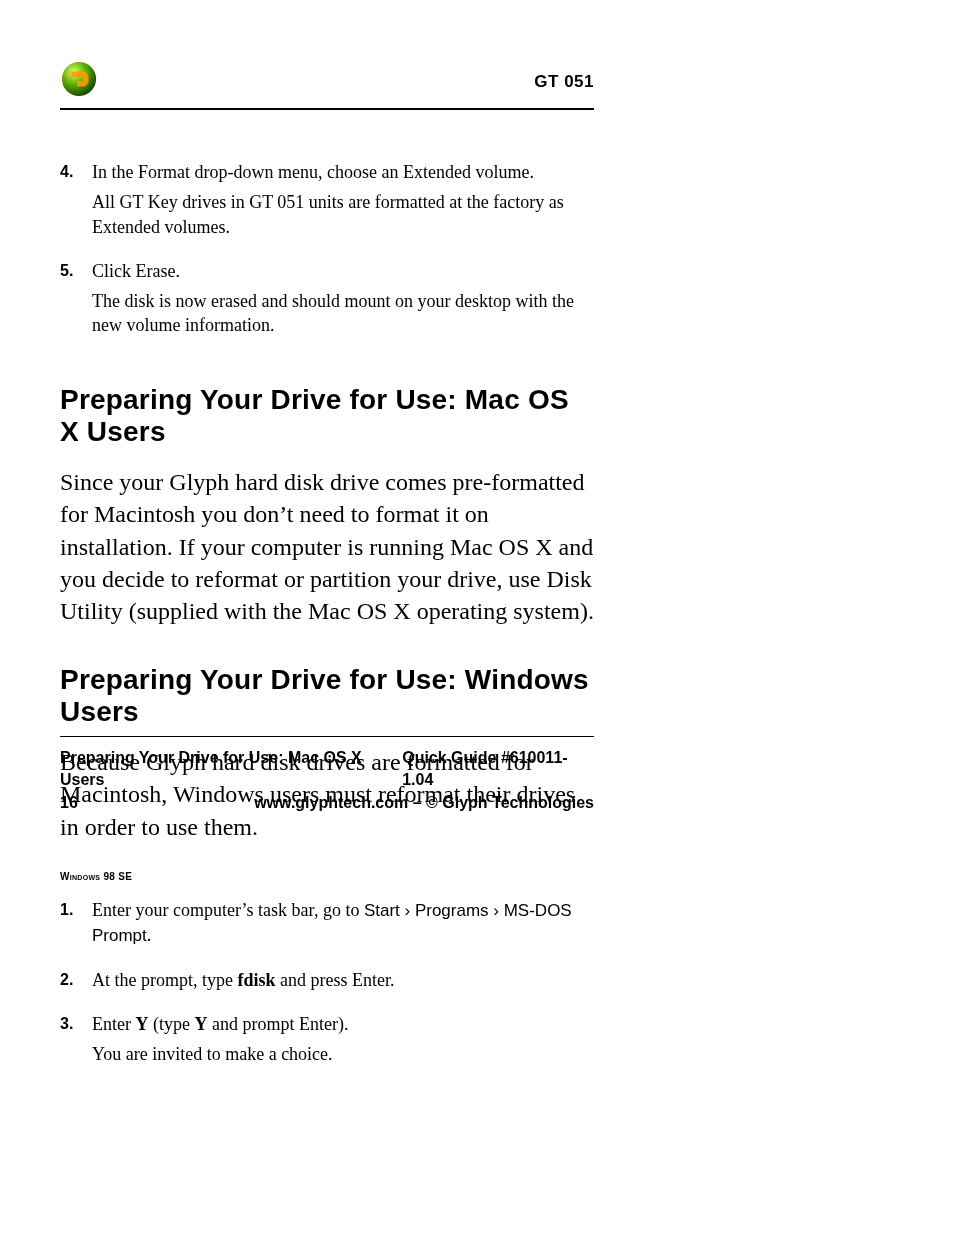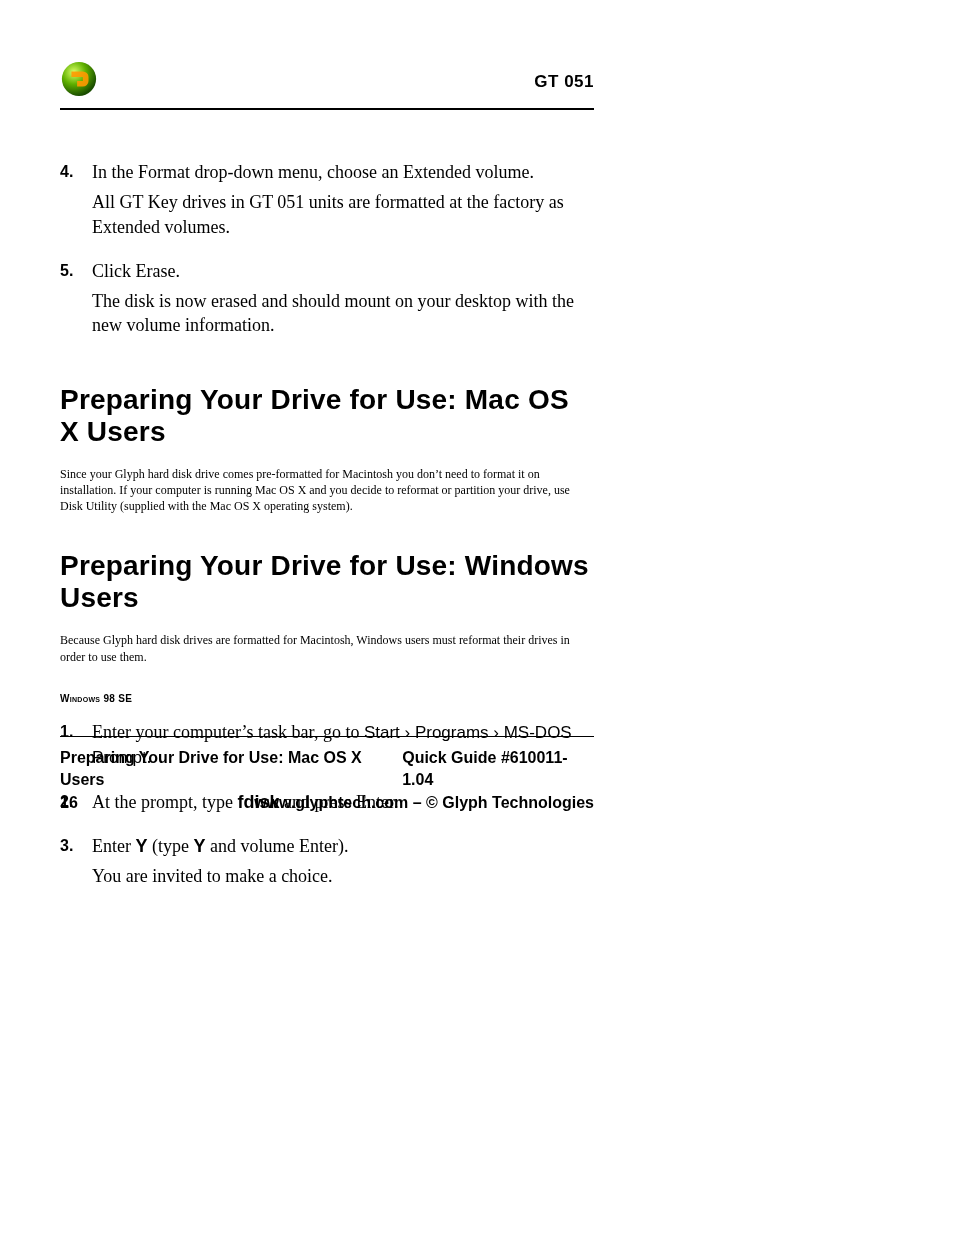--- a/index.html
+++ b/index.html
@@ -72,38 +72,38 @@
     margin: 0 0 6px 0;
   }
   h2.section {
     font-family: "Trebuchet MS", "Lucida Sans", Arial, sans-serif;
     font-weight: 700;
     font-size: 28px;
     margin: 36px 0 18px 0;
     letter-spacing: 0.2px;
   }
   p.para {
-    font-size: 12px;
+    font-size: 24px;
     line-height: 1.35;
     margin: 12px 0 18px 0;
   }
   .subhead {
     font-family: "Trebuchet MS", "Lucida Sans", Arial, sans-serif;
     font-weight: 700;
     font-size: 10px;
     letter-spacing: 0.3px;
     margin: 28px 0 16px 0;
   }
   .sc { font-variant: small-caps; }
   .ui {
     font-family: "Trebuchet MS", "Lucida Sans", Arial, sans-serif;
     font-size: 17px;
   }
   .cmd {
-    font-family: Liberation Sans, sans-serif;
+    font-family: Liberation Serif, serif;
     font-weight: 700;
   }
   .footer {
     position: absolute;
     left: 60px;
     right: 360px;
     bottom: 340px;
   }
   .footer-rule {
     border: none;
@@ -179,21 +179,21 @@
       </li>
       <li>
         <span class="num">2.</span>
         <div class="body">
           <p><span>At the prompt, type </span><span class="cmd">fdisk</span><span> and press Enter.</span></p>
         </div>
       </li>
       <li>
         <span class="num">3.</span>
         <div class="body">
-          <p><span>Enter </span><span class="cmd">Y</span><span>  (type </span><span class="cmd">Y</span><span> and volume Enter).</span></p>
+          <p><span>Enter </span><span class="cmd">Y</span><span>  (type </span><span class="cmd">Y</span><span> and prompt Enter).</span></p>
           <p>You are invited to make a choice.</p>
         </div>
       </li>
     </ol>
 
   </div>
 
   <div class="footer">
     <hr class="footer-rule">
     <div class="footer-row1">

